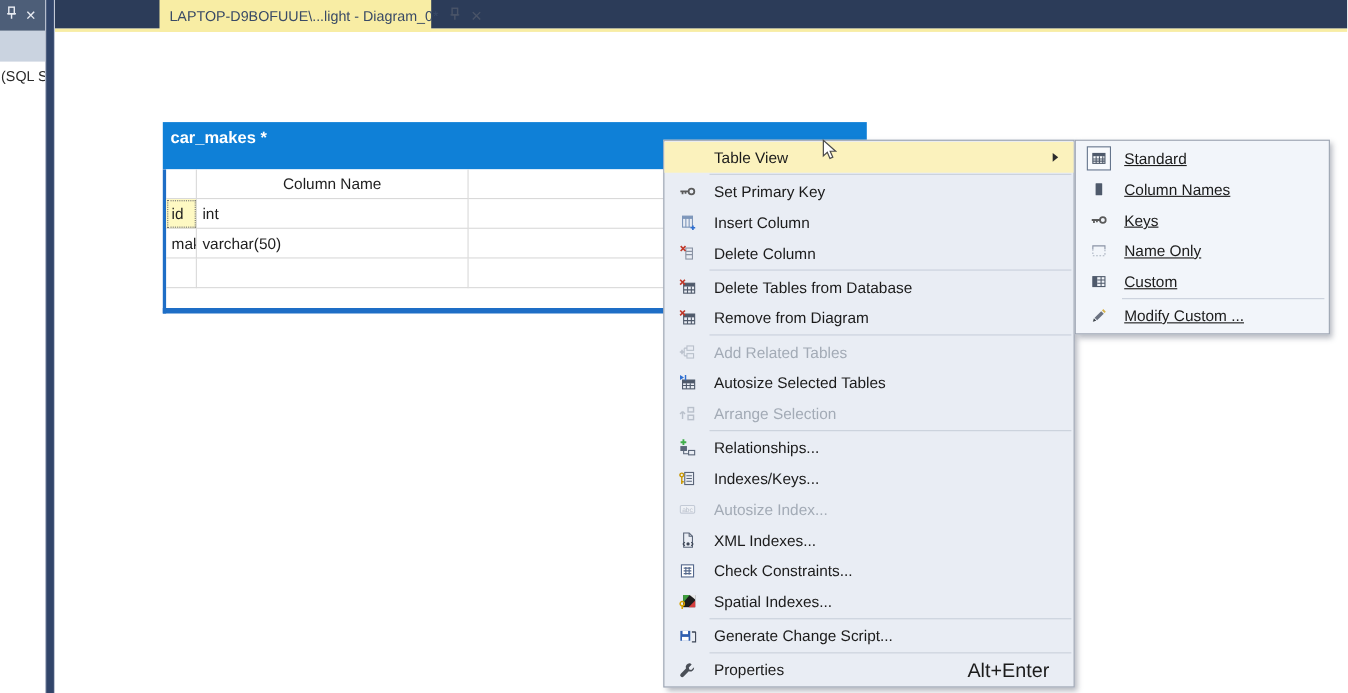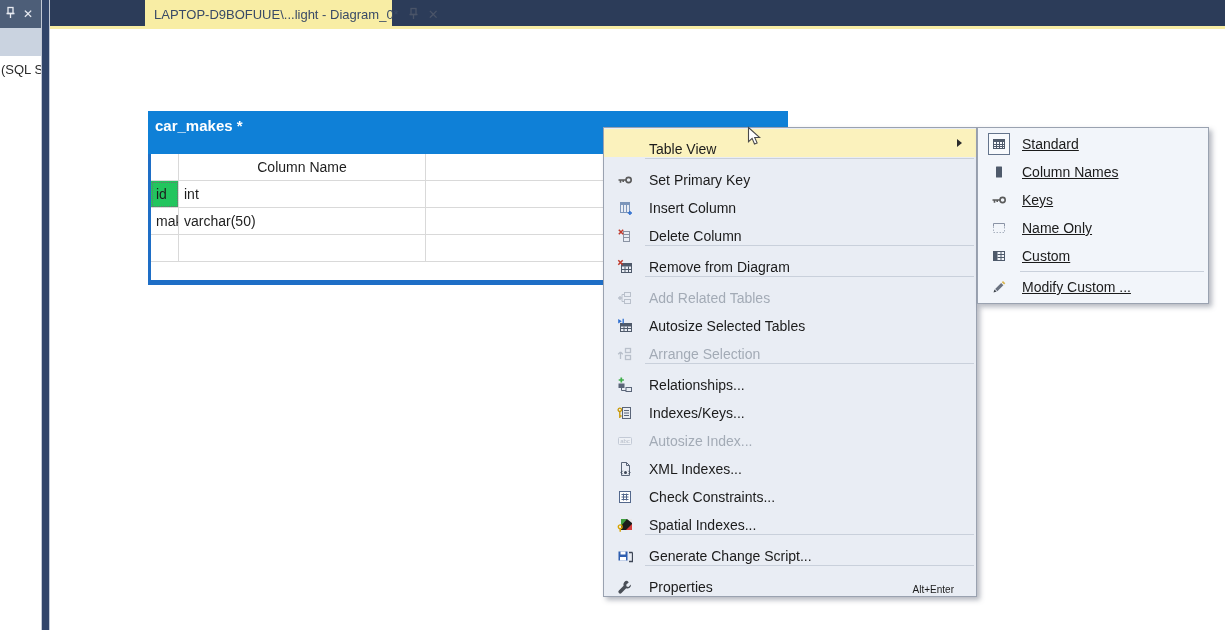--- a/index.html
+++ b/index.html
@@ -32,34 +32,34 @@
   .dgm-header{height:43px;background:#0f80d7;color:#fff;font-weight:bold;font-size:15px;
               line-height:29px;padding-left:7px;box-sizing:border-box;}
   .dgm-body{background:#fff;border-left:3px solid #1e6ec6;border-right:3px solid #1e6ec6;
             border-bottom:5px solid #1e6ec6;box-sizing:border-box;height:131px;}
   .dgm-grid{display:grid;grid-template-columns:28px 247px 205px 1fr;grid-auto-rows:27px;}
   .dcell{border-right:1px solid #d9d9d9;border-bottom:1px solid #d9d9d9;box-sizing:border-box;
          font-size:14px;color:#1e1e1e;display:flex;align-items:center;padding:0 5px;overflow:hidden;}
   .dcell.hdr{justify-content:center;padding:0;}
   .dcell.gut{justify-content:center;padding:0;}
   .dcell.nb{border-right:none;}
-  .dcell.sel{background:#22c55e;outline:1px dotted #707070;outline-offset:-2px;}
+  .dcell.sel{background:#fef9c3;outline:1px dotted #707070;outline-offset:-2px;}
   .row-arrow{font-size:10px;color:#000;line-height:1;}
 
   
   .menu{position:absolute;left:603px;top:127px;width:374px;background:#e9edf4;
         border:1px solid #9aa2b0;box-sizing:border-box;padding:1px 0;z-index:20;
         box-shadow:3px 3px 5px rgba(90,98,115,.45);}
-  .menu-item{height:28px;display:flex;align-items:flex-end;position:relative;padding-left:13px;}
+  .menu-item{height:28px;display:flex;align-items:center;position:relative;padding-left:13px;}
   .menu-item.hl{background:#fbf2bd;}
   .mi-icon{width:16px;height:16px;flex:0 0 16px;}
   .mi-icon svg{width:16px;height:16px;display:block;}
   .mi-label{margin-left:16px;font-size:14px;color:#1b1b1b;white-space:nowrap;}
   .menu-item.dis .mi-label{color:#a3abb6;}
-  .mi-shortcut{margin-left:auto;padding-right:22px;font-size:10px;color:#1b1b1b;}
+  .mi-shortcut{margin-left:auto;padding-right:22px;font-size:18px;color:#1b1b1b;}
   .mi-arrow{position:absolute;right:14px;top:10px;width:0;height:0;
             border-left:5px solid #2b2b2b;border-top:4px solid transparent;border-bottom:4px solid transparent;}
   .menu-sep{height:1px;background:#c9d0db;margin:1px 2px 1px 41px;}
 
   
   .submenu{position:absolute;left:977px;top:127px;width:232px;background:#f2f5fa;
            border:1px solid #9aa2b0;box-sizing:border-box;padding:2px 0;z-index:30;
            box-shadow:3px 3px 5px rgba(90,98,115,.45);}
   .sm-item{height:28px;display:flex;align-items:center;padding-left:10px;}
   .sm-iconslot{width:22px;height:22px;flex:0 0 22px;display:flex;align-items:center;justify-content:center;}
@@ -176,20 +176,33 @@
         <span class="mi-icon">
           <svg viewBox="0 0 16 16">
             <g stroke="#4f5a6b" fill="none">
               <rect x="4.5" y="4.5" width="10" height="9"></rect>
               <path d="M4.5 10.5h10M8 7.5v6M11.5 7.5v6"></path>
             </g>
             <rect x="4.5" y="4.5" width="10" height="3" fill="#4f5a6b"></rect>
             <path d="M1.3 1.3L5.7 5.7M5.7 1.3L1.3 5.7" stroke="#c0392b" stroke-width="1.5"></path>
           </svg>
         </span>
+        <span class="mi-label">Delete Tables from Database</span>
+      </div>
+      <div class="menu-item">
+        <span class="mi-icon">
+          <svg viewBox="0 0 16 16">
+            <g stroke="#4f5a6b" fill="none">
+              <rect x="4.5" y="4.5" width="10" height="9"></rect>
+              <path d="M4.5 10.5h10M8 7.5v6M11.5 7.5v6"></path>
+            </g>
+            <rect x="4.5" y="4.5" width="10" height="3" fill="#4f5a6b"></rect>
+            <path d="M1.3 1.3L5.7 5.7M5.7 1.3L1.3 5.7" stroke="#c0392b" stroke-width="1.5"></path>
+          </svg>
+        </span>
         <span class="mi-label">Remove from Diagram</span>
       </div>
       <div class="menu-sep"></div>
       <div class="menu-item dis">
         <span class="mi-icon">
           <svg viewBox="0 0 16 16">
             <g stroke="#b9c0cb" fill="none">
               <rect x="7.5" y="2.5" width="6" height="4"></rect>
               <rect x="7.5" y="9.5" width="6" height="4"></rect>
               <path d="M5 4.5h2.5M5 11.5h2.5M5 4.5v7"></path>

